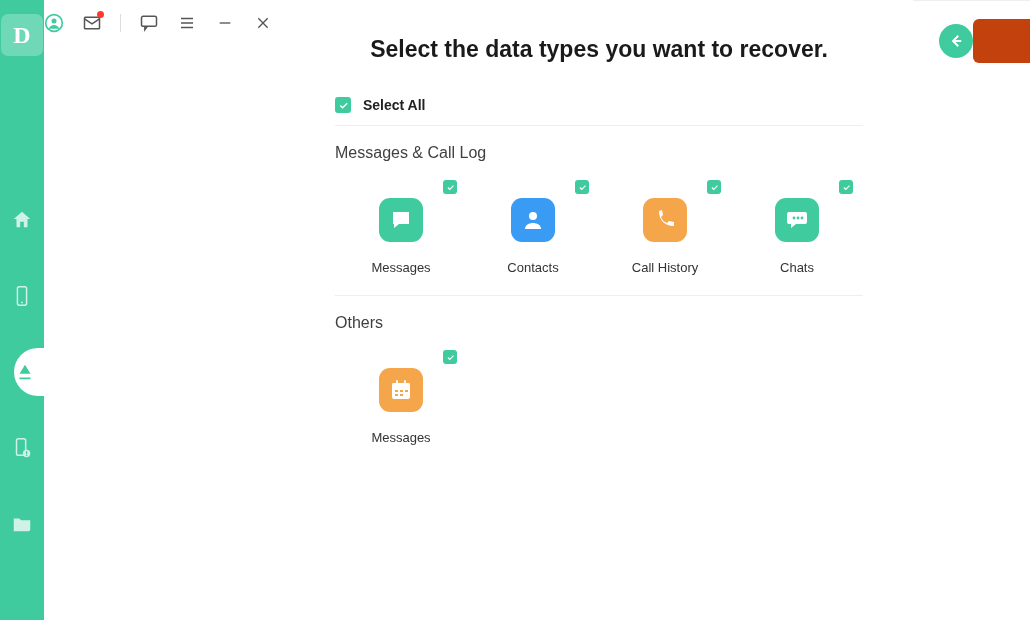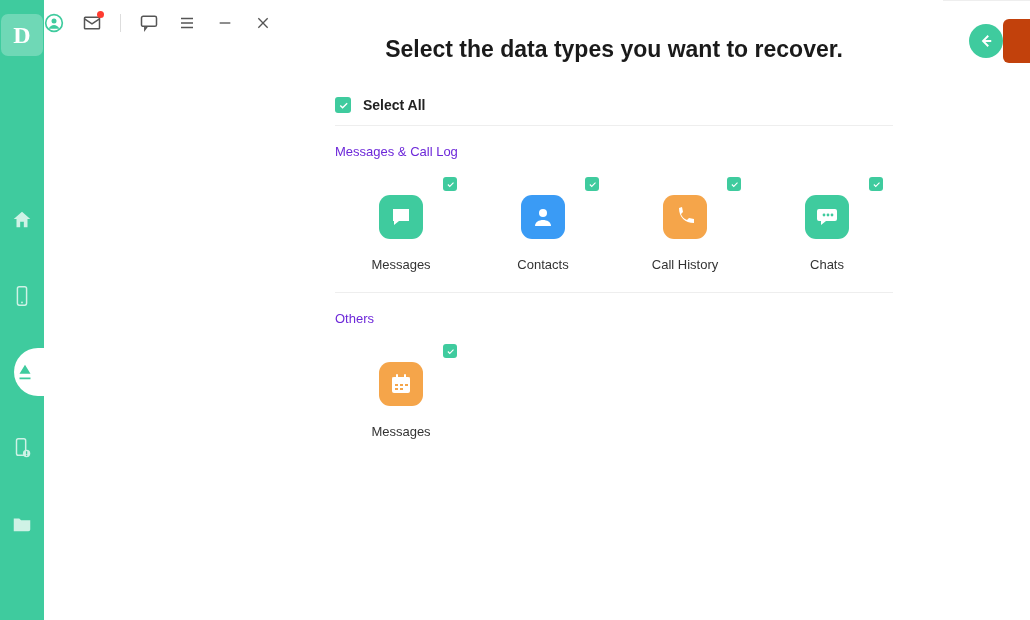--- a/index.html
+++ b/index.html
@@ -127,28 +127,28 @@
       border-radius: 3px;
       background: #3fcb9e;
       display: flex;
       align-items: center;
       justify-content: center;
       cursor: pointer;
     }
     .chk svg { width: 11px; height: 11px; stroke: #fff; stroke-width: 3; fill: none; }
     .select-all-label { font-weight: 700; font-size: 14px; color: #222; }
     .section-title {
-      font-size: 13px;
-      color: #6d28d9;
+      font-size: 16px;
+      color: #404040;
       margin-top: 18px;
       margin-bottom: 8px;
     }
     .items-grid {
       display: flex;
-      gap: 10px;
+      gap: 0;
       padding-bottom: 20px;
       border-bottom: 1px solid #eee;
     }
     .items-grid.noborder { border-bottom: none; }
     .item-card {
       width: 132px;
       display: flex;
       flex-direction: column;
       align-items: center;
       position: relative;

